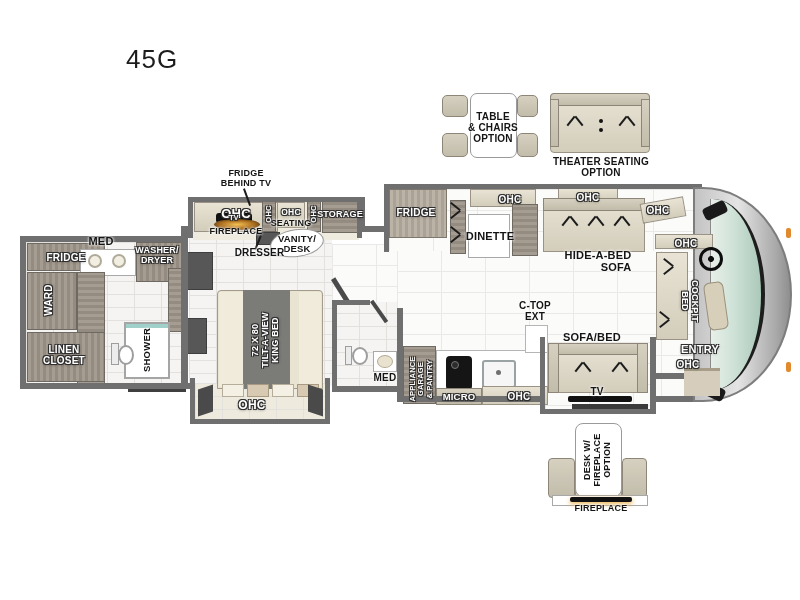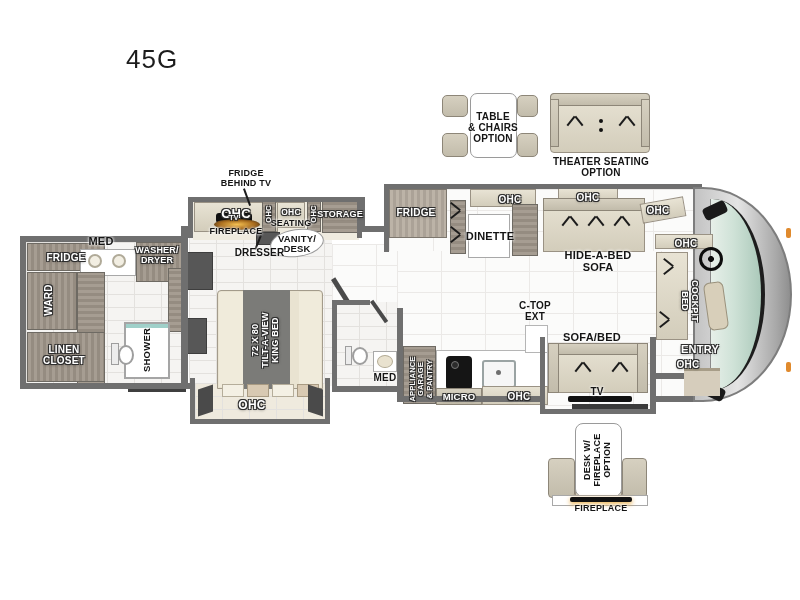--- a/index.html
+++ b/index.html
@@ -245,21 +245,21 @@
 KING BED</div>
   <div class="lbl w" style="left:252px;top:406px;font-size:12px;">OHC</div>
 
   <div class="lbl b" style="left:385px;top:377px;font-size:10px;">MED</div>
 
   <div class="lbl w" style="left:416px;top:212px;font-size:10px;">FRIDGE</div>
   <div class="lbl w" style="left:510px;top:199px;font-size:10px;">OHC</div>
   <div class="lbl b" style="left:490px;top:236px;font-size:11px;">DINETTE</div>
   <div class="lbl w" style="left:588px;top:197px;font-size:10px;">OHC</div>
   <div class="lbl w" style="left:658px;top:210px;font-size:10px;">OHC</div>
-  <div class="lbl b" style="left:598px;top:261px;font-size:11px;">HIDE-A-BED
+  <div class="lbl b" style="left:598px;top:261px;font-size:11px;text-align:right;">HIDE-A-BED
 SOFA</div>
   <div class="lbl b" style="left:535px;top:311px;font-size:10px;">C-TOP
 EXT</div>
   <div class="lbl w rccw" style="left:421px;top:379px;font-size:7.5px;">APPLIANCE
 GARAGE
 &amp; PANTRY</div>
   <div class="lbl w" style="left:459px;top:397px;font-size:9.5px;">MICRO</div>
   <div class="lbl w" style="left:519px;top:396px;font-size:10px;">OHC</div>
   <div class="lbl b" style="left:592px;top:337px;font-size:11px;">SOFA/BED</div>
   <div class="lbl b" style="left:597px;top:391px;font-size:10px;">TV</div>

